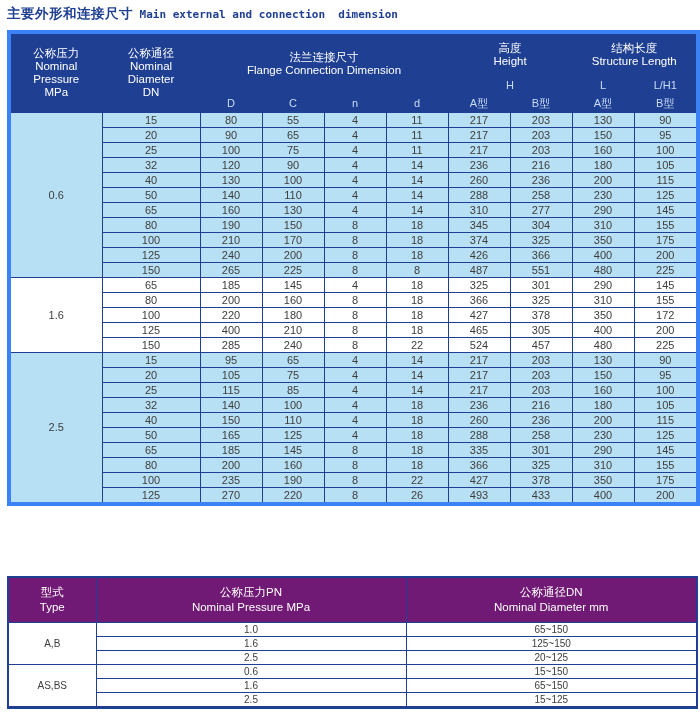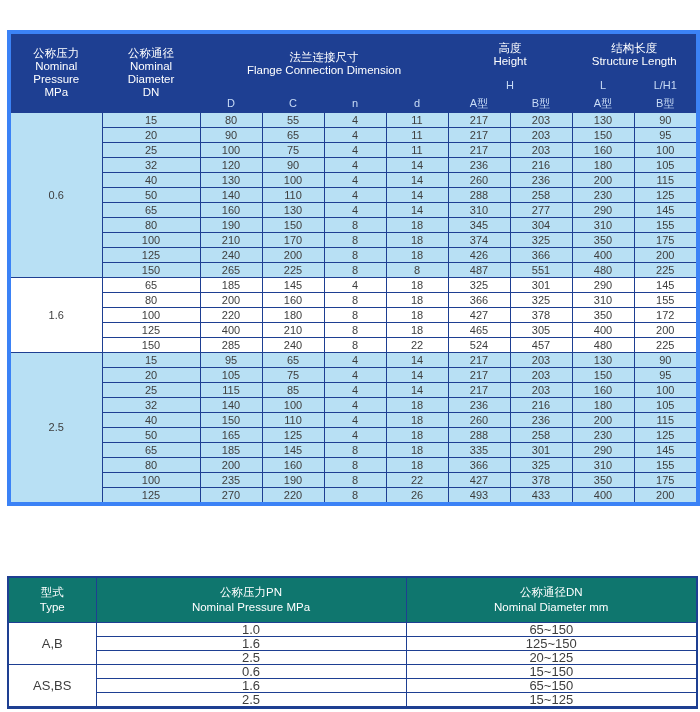--- a/index.html
+++ b/index.html
@@ -16,28 +16,29 @@
   .main-table thead th{background:#1e3f92;color:#ffffff;font-weight:400;white-space:pre-line;line-height:13px;font-size:11.5px;}
   .main-table thead .sub{color:#c9dcf6;font-size:11px;height:17px;line-height:17px;white-space:nowrap;}
   .main-table thead .top-row th{height:42px;}
   .main-table tbody td{font-size:11px;color:#3d3d3d;height:14px;line-height:13px;}
   .main-table tbody tr.shade td{background:#b8e0f4;}
   .main-table tbody tr.plain td{background:#ffffff;}
   .main-table td.pressure-cell{font-size:11px;color:#3d3d3d;}
 
   .type-table{position:absolute;left:7px;top:576px;width:689px;border:2px solid #1e3f92;border-bottom-width:3px;}
   .type-table th,.type-table td{border:1px solid #1e3f92;padding:0;text-align:center;vertical-align:middle;}
-  .type-table thead th{background:#0f766e;color:#ffffff;font-weight:400;white-space:pre-line;line-height:15px;font-size:11.5px;height:44px;}
-  .type-table tbody td{background:#ffffff;font-size:13px;color:#3d3d3d;height:13px;line-height:13px;}
+  .type-table thead th{background:#701a75;color:#ffffff;font-weight:400;white-space:pre-line;line-height:15px;font-size:11.5px;height:44px;}
+  .type-table tbody td{background:#ffffff;font-size:10px;color:#3d3d3d;height:13px;line-height:13px;}
 </style>
 </head>
 <body>
 
 <div class="page">
 
+  <div class="title"><span class="title-zh">主要外形和连接尺寸</span><span class="title-en"> Main external and connection  dimension</span></div>
 
   <table class="main-table">
     <colgroup>
       <col style="width:93px">
         <col style="width:98px">
       <col style="width:62px">
         <col style="width:62px">
         <col style="width:62px">
         <col style="width:62px">
       <col style="width:62px">

